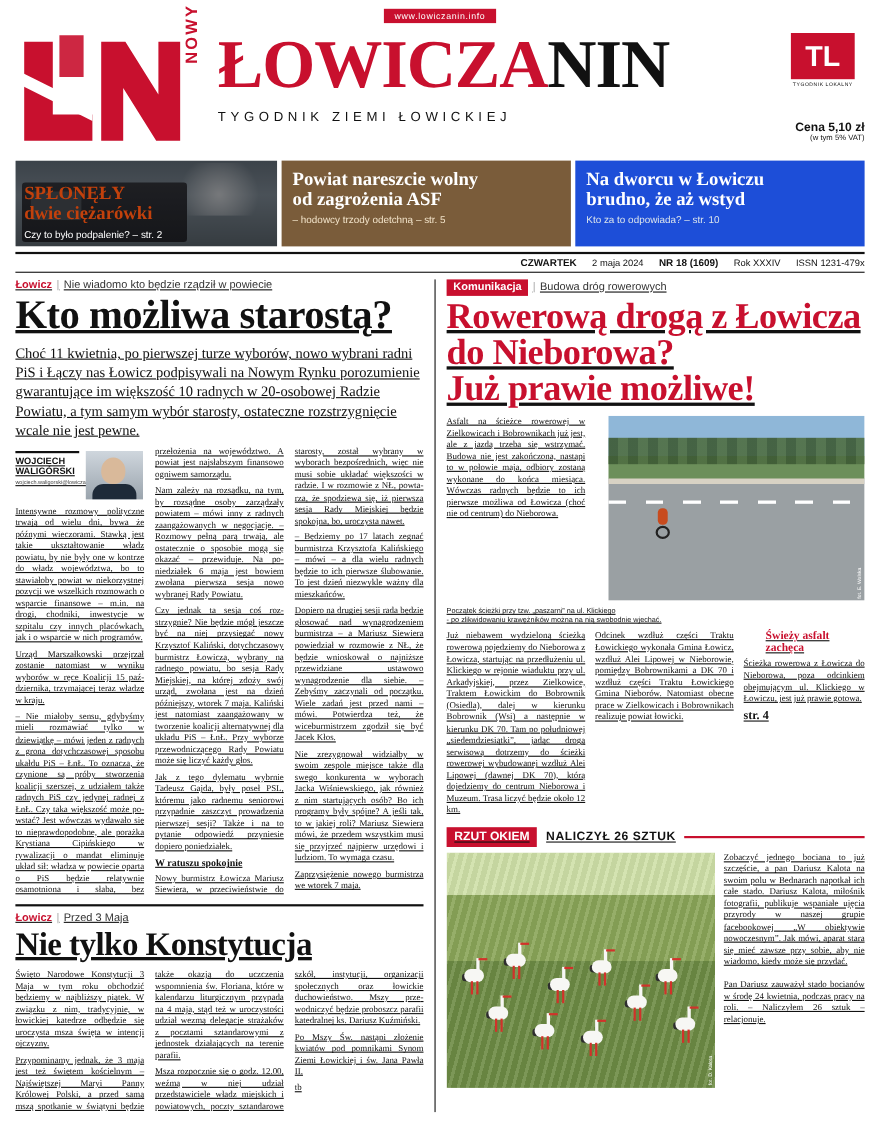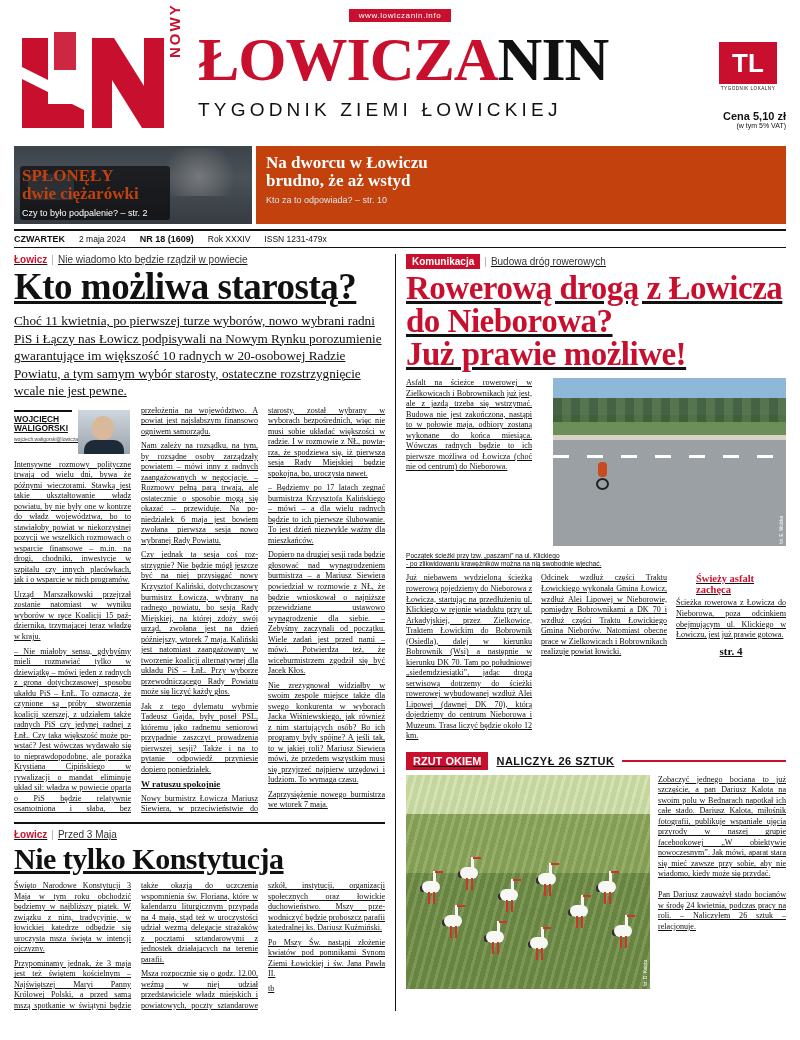--- a/index.html
+++ b/index.html
@@ -37,23 +37,23 @@
   }
   .title-block { flex:1; padding-left:34px; padding-top:6px; }
   .big-title {
     font-family:"Liberation Serif", serif;
     font-weight:bold; font-size:62px; line-height:0.95; letter-spacing:-1px;
     white-space:nowrap;
   }
   .big-title .red { color:#c8102e; }
   .subtitle {
     font-family:"Liberation Sans", sans-serif;
-    font-size:19px; letter-spacing:4.2px; margin-top:10px; color:#111;
-  }
-  .tl-box { position:absolute; right:0; top:18px; text-align:center; width:76px; }
+    font-size:12px; letter-spacing:4.2px; margin-top:10px; color:#111;
+  }
+  .tl-box { position:absolute; right:0; top:6px; text-align:center; width:76px; }
   .tl-badge {
     width:58px; height:42px; margin:0 auto;
     background:#c8102e; color:#fff;
     font-family:"Liberation Sans", sans-serif;
     font-weight:bold; font-size:26px; line-height:42px;
   }
   .tl-cap {
     font-family:"Liberation Sans", sans-serif;
     font-size:4.6px; letter-spacing:.5px; margin-top:2px;
   }
@@ -89,31 +89,31 @@
     position:absolute; inset:0;
     background:rgba(20,22,26,.55);
   }
   .teaser.photo .t-text { position:absolute; left:8px; bottom:6px; }
   .t-head {
     font-family:"Liberation Serif", serif; font-weight:bold;
     color:#c2410c; font-size:17px; line-height:1.05;
   }
   .t-sub { font-family:"Liberation Sans", sans-serif; color:#fff; font-size:9px; margin-top:5px; }
   .teaser.brown { background:#7a5c3a; padding:8px 10px; }
-  .teaser.dark { background:#c2410c; padding:8px 10px; }
+  .teaser.dark { background:#1d4ed8; padding:8px 10px; }
   .teaser.brown .t-head, .teaser.dark .t-head { color:#ffffff; font-size:17px; }
   .teaser.brown .t-sub, .teaser.dark .t-sub { color:#f2e3c9; }
   .teaser.dark .t-sub { color:#dbe4ec; }
 
   
   .datebar {
     border-top:2px solid #111; border-bottom:1px solid #111;
     margin-top:5px; padding:3px 0;
     font-family:"Liberation Sans", sans-serif; font-size:8.5px;
-    display:flex; gap:14px; align-items:baseline;
+    display:flex; gap:14px; align-items:baseline;justify-content:flex-end;
   }
   .datebar b { font-size:9px; }
 
   
   .grid { display:flex; gap:10px; margin-top:6px;text-decoration:underline; }
   .col-left { width:372px; }
   .col-right { width:392px; border-left:1px solid #111; padding-left:10px; }
 
   .kicker {
     font-family:"Liberation Sans", sans-serif; font-size:10px;
@@ -227,21 +227,21 @@
   }
   .redband .rb {
     background:#c8102e; color:#fff; font-weight:bold; font-size:11px; padding:3px 7px;
   }
   .redband .rt { font-weight:bold; font-size:11px; letter-spacing:.5px; }
   .redband .bar { flex:1; height:2px; background:#c8102e; }
   .hr-thick { border-top:2px solid #111; margin:7px 0 5px; }
 
   .page-ref {
     font-family:"Liberation Serif", serif; font-weight:bold; font-size:11px;
-    text-align:center; color:#111; margin-top:4px;
+    text-align:left; color:#111; margin-top:4px;
   }
   .side-note { font-size:8.1px; line-height:1.3; text-align:justify; }
   .sub-h.red { color:#c8102e; font-size:10.5px;padding-left:20px; }
 </style>
 </head>
 <body>
 
 <div class="page">
 
   <div class="urlbar">
@@ -281,20 +281,25 @@
       <div class="teaser-photo">
         <div class="smoke"></div>
         <div class="truck"></div>
       </div>
       <div class="teaser-dark"></div>
       <div class="t-text">
         <div class="t-head" style="white-space:pre-line">SPŁONĘŁY
 dwie ciężarówki</div>
         <div class="t-sub">Czy to było podpalenie? – str. 2</div>
       </div>
+    </div>
+    <div class="teaser brown">
+      <div class="t-head" style="white-space:pre-line">Powiat nareszcie wolny
+od zagrożenia ASF</div>
+      <div class="t-sub">– hodowcy trzody odetchną – str. 5</div>
     </div>
     <div class="teaser dark">
       <div class="t-head" style="white-space:pre-line">Na dworcu w Łowiczu
 brudno, że aż wstyd</div>
       <div class="t-sub">Kto za to odpowiada? – str. 10</div>
     </div>
   </div>
 
   <div class="datebar">
     <b>CZWARTEK</b>

